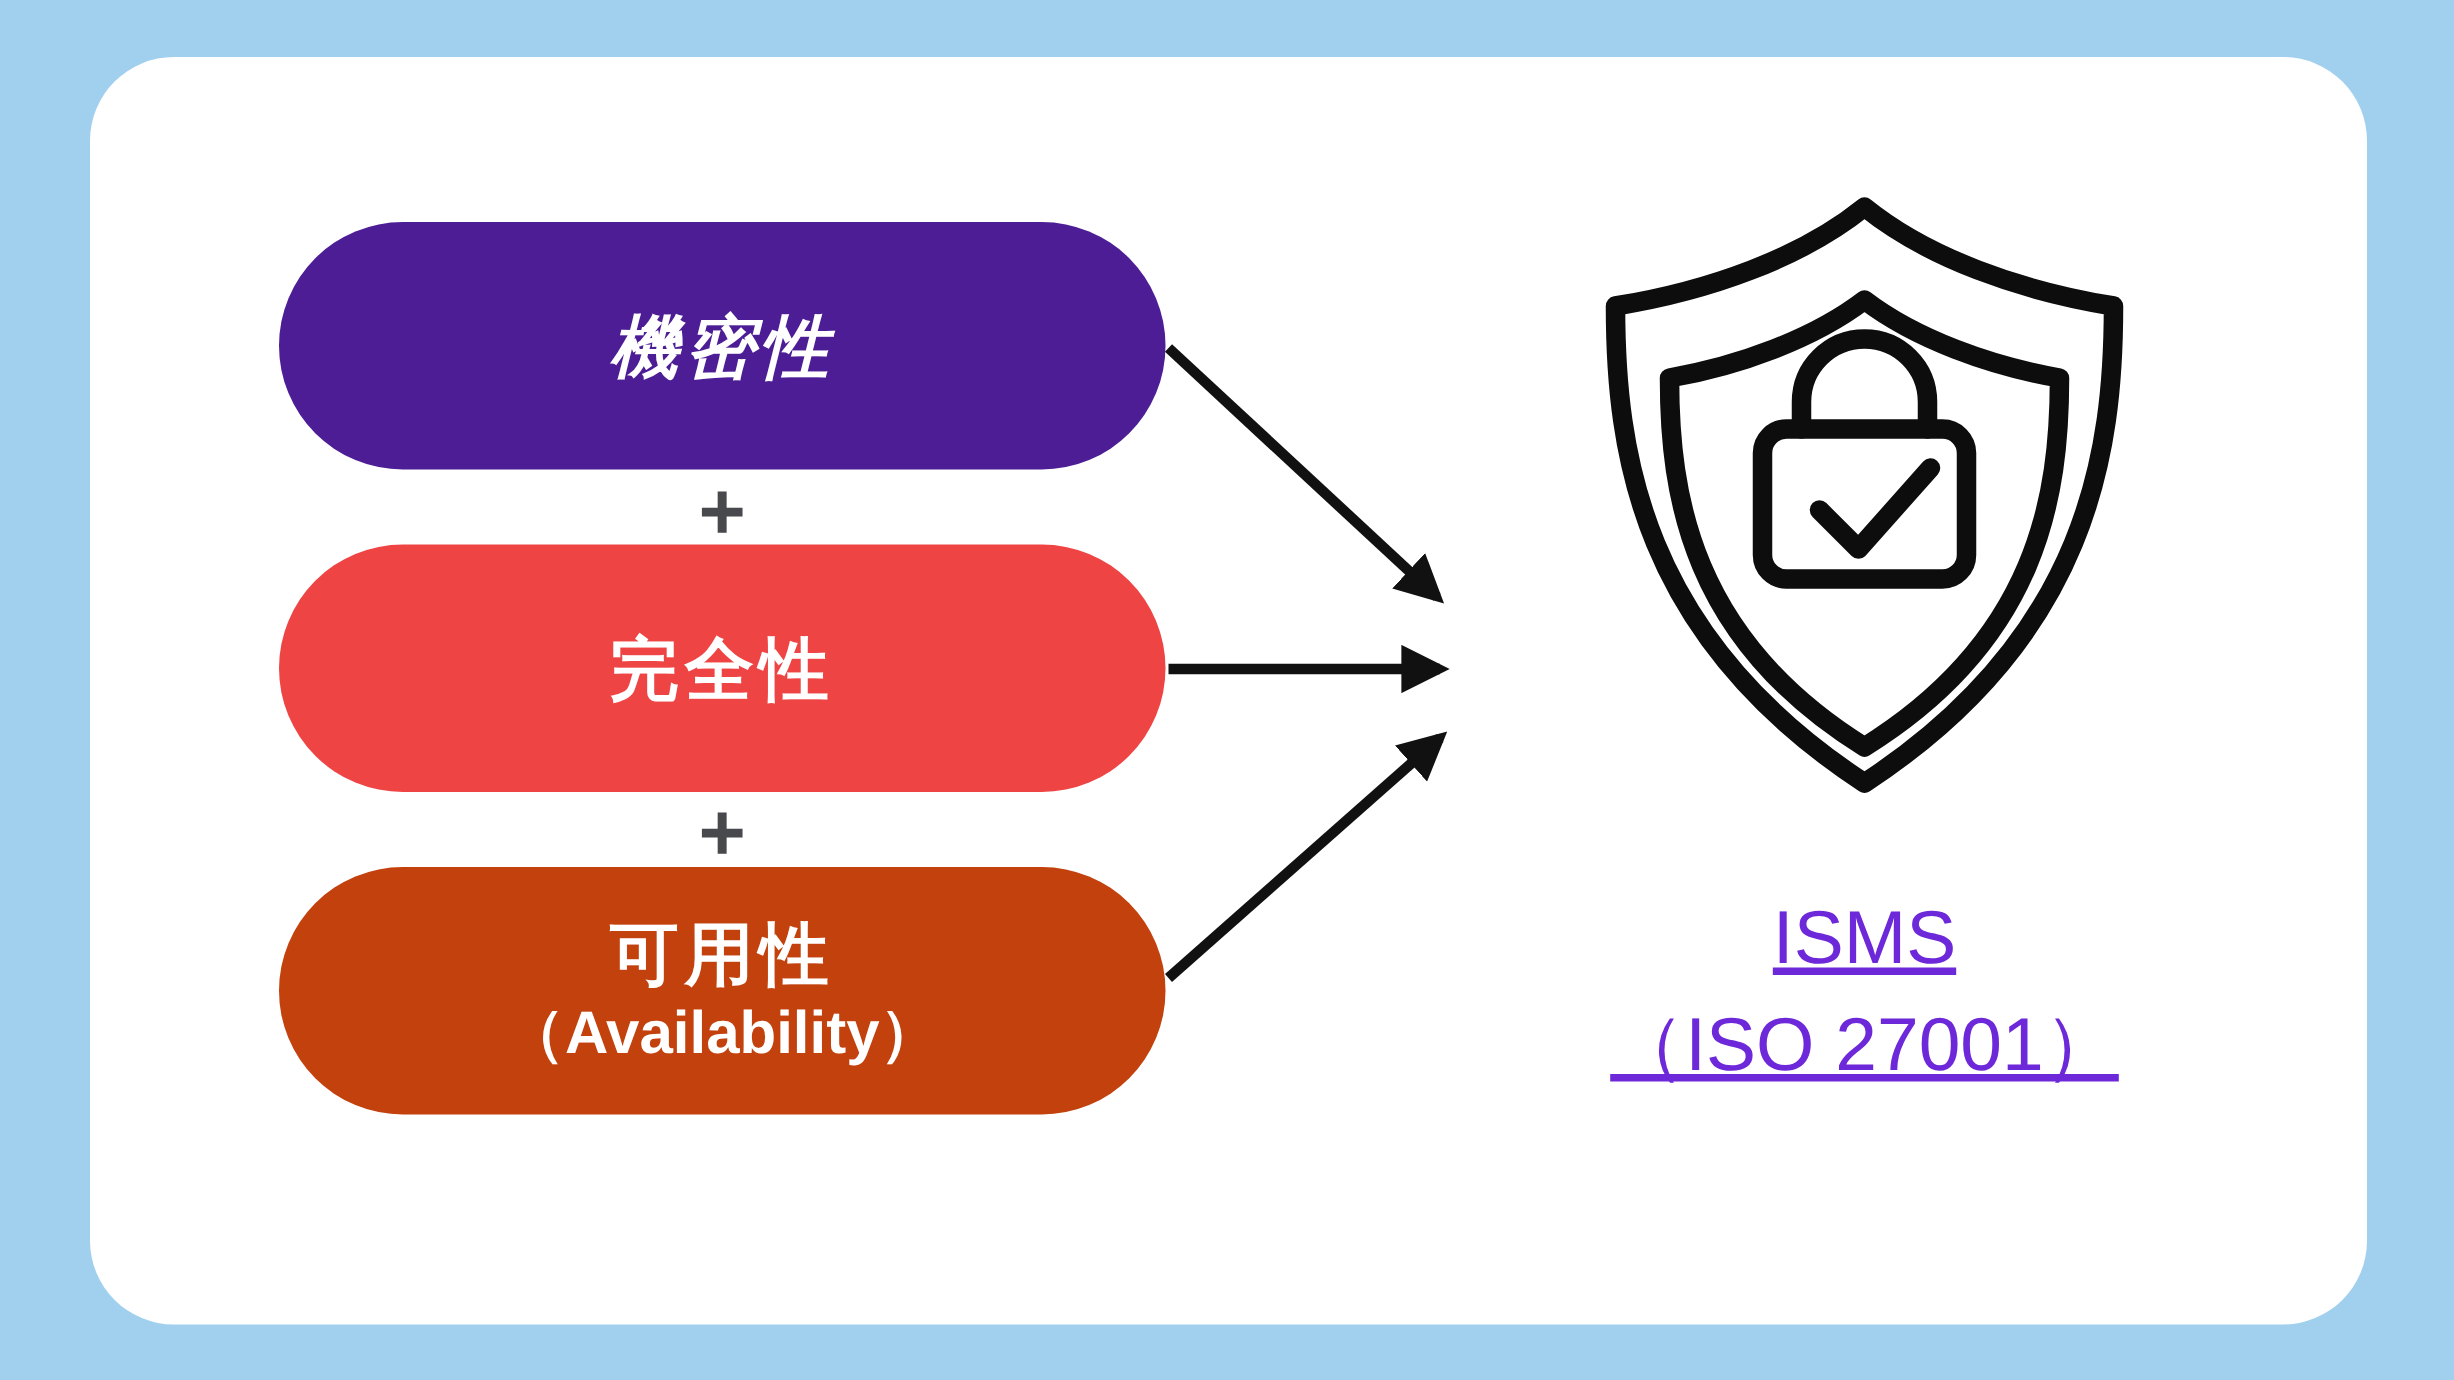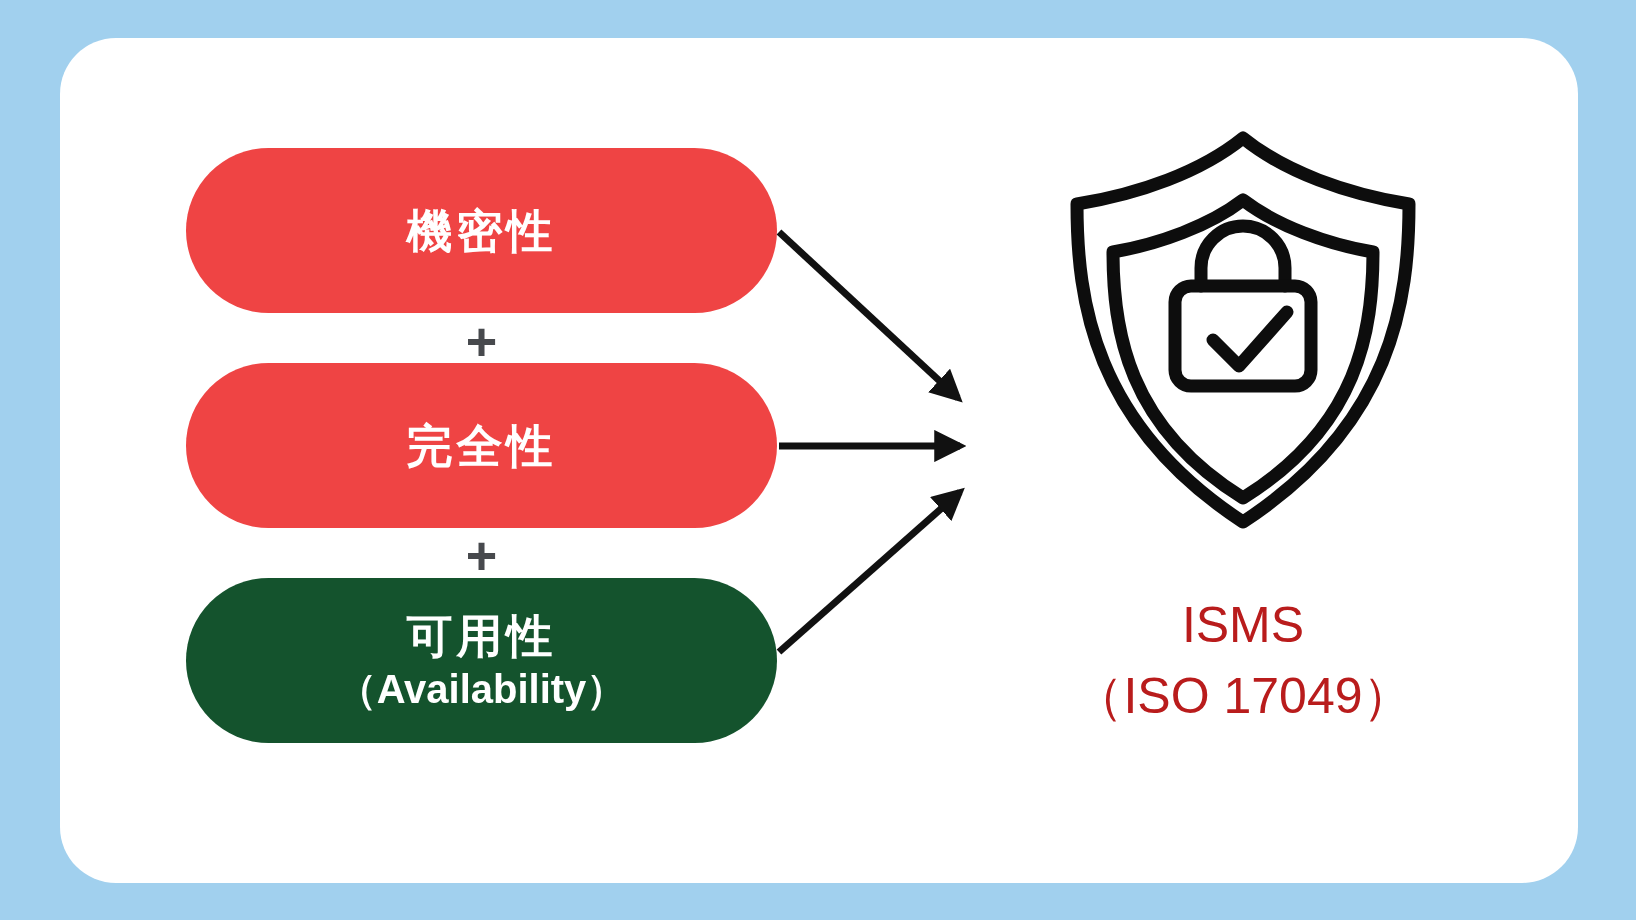--- a/index.html
+++ b/index.html
@@ -84,37 +84,37 @@
     line-height: 1.42;
   }
 </style>
 </head>
 <body>
 
 <div class="stage" style="background: rgb(161, 208, 238);">
 
   <div class="card" style="background: rgb(255, 255, 255);"></div>
 
-  <div class="pill" style="top: 148px; background: #ef4444;">
+  <div class="pill" style="top: 148px; background: #4c1d95; font-style: italic;">
     <div class="pill-ja">機密性</div>
   </div>
 
   <div class="plus-row" style="top: 316px; color: rgb(71, 73, 77);">
     <span>+</span>
   </div>
 
   <div class="pill" style="top: 363px; background: #ef4444;">
     <div class="pill-ja">完全性</div>
   </div>
 
   <div class="plus-row" style="top: 530px; color: rgb(71, 73, 77);">
     <span>+</span>
   </div>
 
-  <div class="pill" style="top: 578px; background: #14532d;">
+  <div class="pill" style="top: 578px; background: #c2410c;">
     <div class="pill-ja">可用性</div>
     <div class="pill-en">（Availability）</div>
   </div>
 
   <svg class="arrow-layer" viewBox="0 0 1636 920" xmlns="http://www.w3.org/2000/svg">
     <defs>
       <marker id="ah" viewBox="0 0 10 10" refX="8" refY="5" markerWidth="4.6" markerHeight="4.6" orient="auto-start-reverse">
         <path d="M0,0 L10,5 L0,10 z" style="fill: rgb(17, 17, 17);"></path>
       </marker>
     </defs>
@@ -124,18 +124,18 @@
   </svg>
 
   <svg class="shield-wrap" viewBox="0 0 360 404" xmlns="http://www.w3.org/2000/svg" fill="none" stroke-linecap="round" stroke-linejoin="round" style="stroke: rgb(13, 13, 13);">
     <path d="M180 10 C 138 44, 76 66, 14 76 C 14 172, 30 296, 180 394 C 330 296, 346 172, 346 76 C 284 66, 222 44, 180 10 Z" stroke-width="13"></path>
     <path d="M180 72 C 146 98, 96 116, 50 124 C 50 202, 64 298, 180 370 C 296 298, 310 202, 310 124 C 264 116, 214 98, 180 72 Z" stroke-width="13"></path>
     <path d="M138 158 L138 140 A 42 42 0 0 1 222 140 L222 158" stroke-width="13"></path>
     <rect x="112" y="158" width="136" height="100" rx="16" stroke-width="13"></rect>
     <path d="M150 212 L176 238 L224 184" stroke-width="13"></path>
   </svg>
 
-  <div class="target-label" style="color: #b91c1c;">
+  <div class="target-label" style="color: #6d28d9; text-decoration: underline;">
     <div>ISMS</div>
-    <div>（ISO 17049）</div>
+    <div>（ISO 27001）</div>
   </div>
 
 </div>
 
 </body></html>

